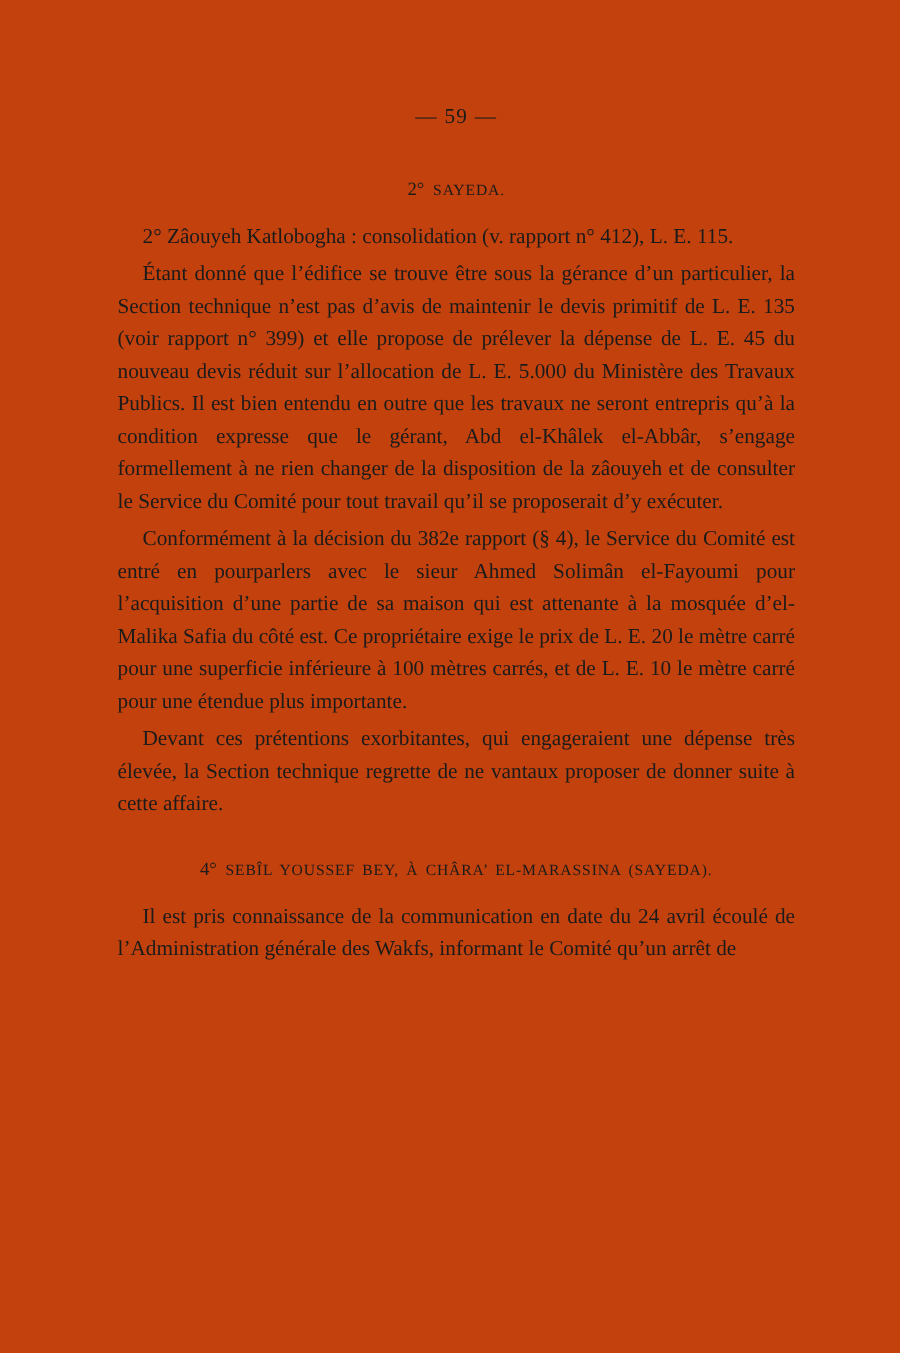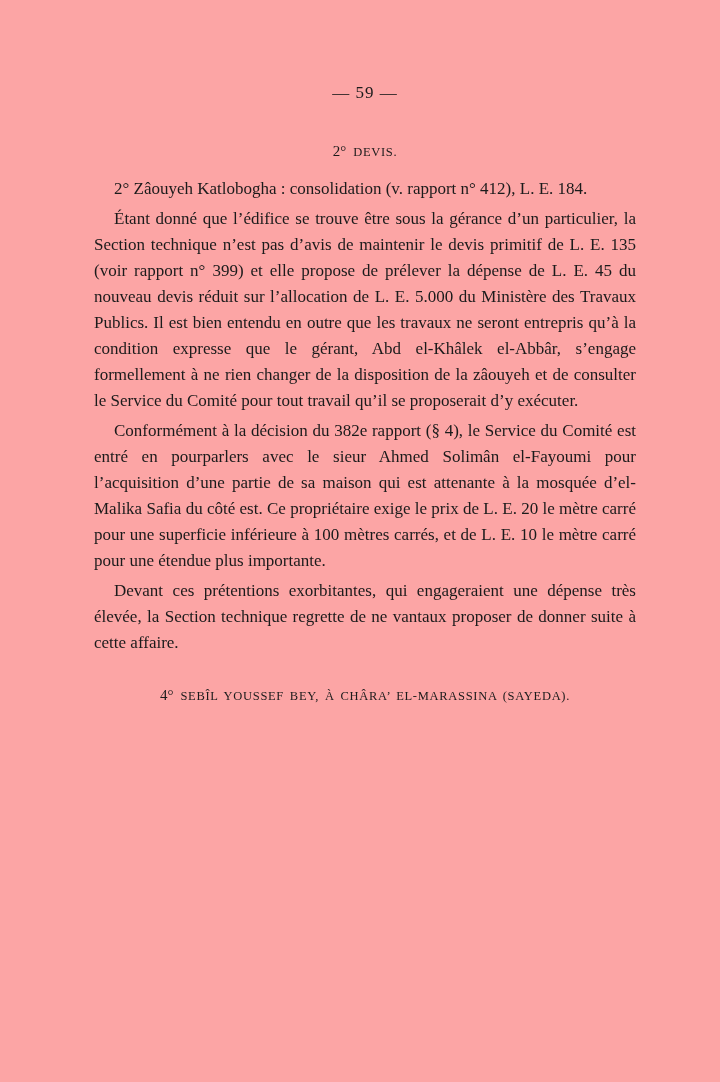--- a/index.html
+++ b/index.html
@@ -6,21 +6,21 @@
     margin: 0;
     padding: 0;
     background: #ffffff;
   }
   .page {
     position: relative;
     width: 720px;
     height: 1082px;
     box-sizing: border-box;
     padding: 80px 84px 0 94px;
-    background: #fca5a5;
+    background: #c2410c;
     color: #1b1b1b;
     font-family: "Liberation Serif", "DejaVu Serif", serif;
     font-size: 17px;
     line-height: 26px;
     overflow: hidden;
   }
   .page-number {
     text-align: center;
     font-size: 17px;
     letter-spacing: 1px;
@@ -51,28 +51,29 @@
   }
 </style>
 </head>
 <body>
 
 <div class="page">
 
   <div class="page-number">— 59 —</div>
 
   <h2 class="section-heading">
-    <span class="h-num">2°</span><span class="h-title">DEVIS.</span>
+    <span class="h-num">2°</span><span class="h-title">SAYEDA.</span>
   </h2>
 
-  <p class="para">2° Zâouyeh Katlobogha : consolidation (v. rapport n° 412), L. E. 184.</p>
+  <p class="para">2° Zâouyeh Katlobogha : consolidation (v. rapport n° 412), L. E. 115.</p>
   <p class="para">Étant donné que l’édifice se trouve être sous la gérance d’un particulier, la Section technique n’est pas d’avis de maintenir le devis primitif de L. E. 135 (voir rapport n° 399) et elle propose de prélever la dépense de L. E. 45 du nouveau devis réduit sur l’allocation de L. E. 5.000 du Ministère des Travaux Publics. Il est bien entendu en outre que les travaux ne seront entrepris qu’à la condition expresse que le gérant, Abd el-Khâlek el-Abbâr, s’engage formellement à ne rien changer de la disposition de la zâouyeh et de consulter le Service du Comité pour tout travail qu’il se proposerait d’y exécuter.</p>
 
 
   <p class="para">Conformément à la décision du 382e rapport (§ 4), le Service du Comité est entré en pourparlers avec le sieur Ahmed Solimân el-Fayoumi pour l’acquisition d’une partie de sa maison qui est attenante à la mosquée d’el-Malika Safia du côté est. Ce propriétaire exige le prix de L. E. 20 le mètre carré pour une superficie inférieure à 100 mètres carrés, et de L. E. 10 le mètre carré pour une étendue plus importante.</p>
   <p class="para">Devant ces prétentions exorbitantes, qui engageraient une dépense très élevée, la Section technique regrette de ne vantaux proposer de donner suite à cette affaire.</p>
 
   <h2 class="section-heading">
     <span class="h-num">4°</span><span class="h-title">SEBÎL YOUSSEF BEY, À CHÂRA’ EL-MARASSINA (SAYEDA).</span>
   </h2>
 
+  <p class="para">Il est pris connaissance de la communication en date du 24 avril écoulé de l’Administration générale des Wakfs, informant le Comité qu’un arrêt de</p>
 
 </div>
 
 </body></html>

